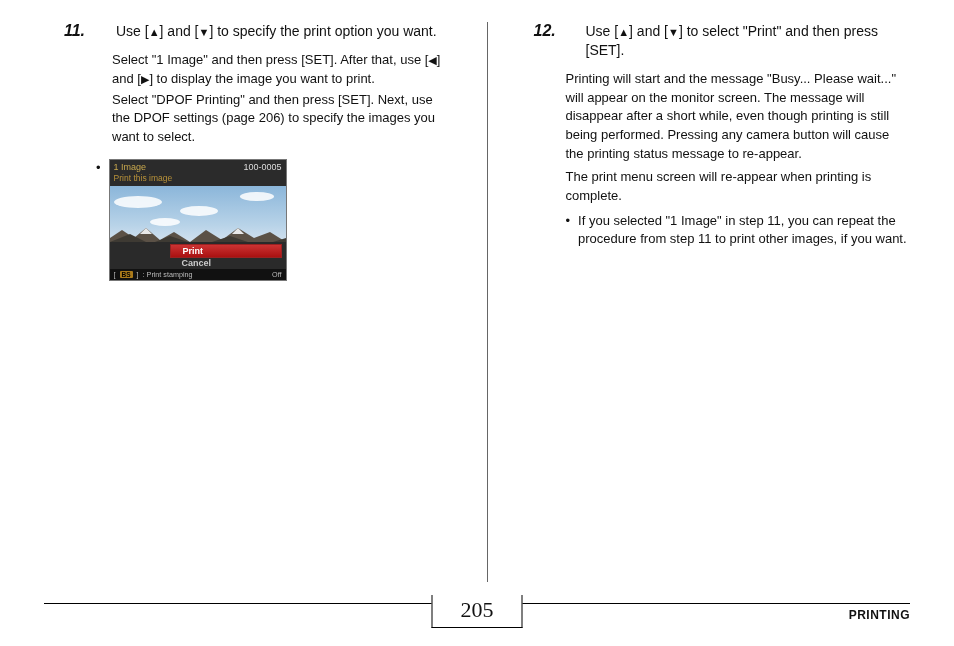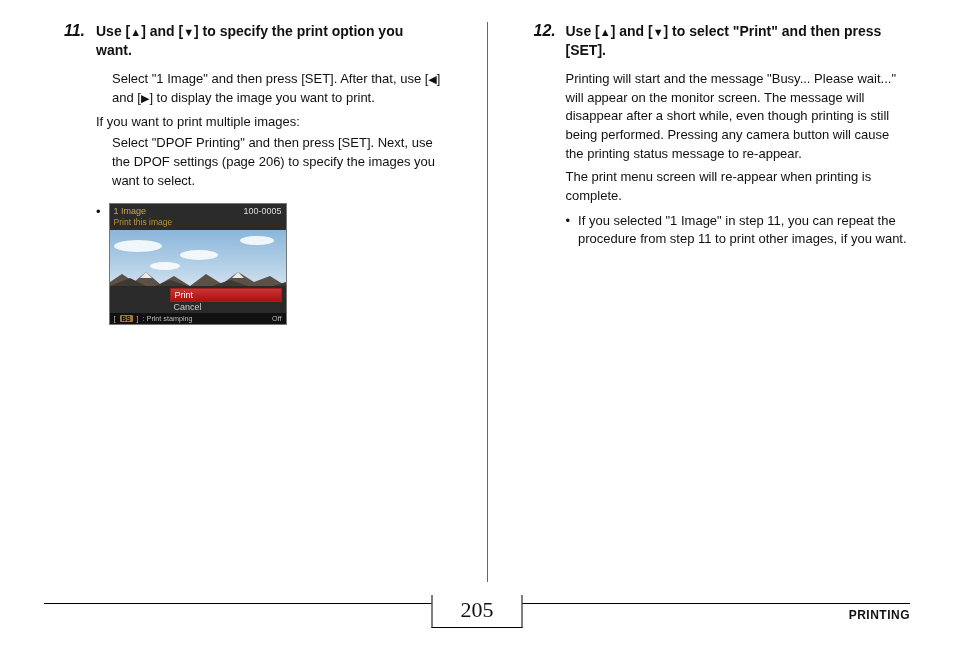--- a/index.html
+++ b/index.html
@@ -39,23 +39,24 @@
     gap: 8px;
     margin-bottom: 10px;
   }
   .step-num {
     font-weight: bold;
     font-style: italic;
     font-size: 16px;
     min-width: 24px;
   }
   .step-head {
-    font-weight: bold;
+    font-weight: normal;
     font-size: 14px;
     line-height: 1.35;
+    margin-left: 20px;
   }
   .step-body {
     font-size: 13px;
     line-height: 1.45;
   }
   .indent1 { margin-left: 32px; margin-top: 4px; }
   .indent2 { margin-left: 48px; margin-top: 2px; }
   .bullet-row {
     display: flex;
     gap: 8px;
@@ -131,21 +132,22 @@
     position: absolute;
     left:0; right:0; bottom:0;
     height: 38px;
     background: #2a2a2a;
     font-size: 9px;
     color: #ddd;
   }
   .lcd .menu .item {
     position: absolute;
     left: 60px; right: 4px;
-    padding: 1px 4px;
+    padding: 1px 12px;
+    font-weight: bold;
   }
   .lcd .menu .print {
     top: 2px;
     background: linear-gradient(#c33, #a11);
     color: #fff;
     border: 1px solid #922;
   }
   .lcd .menu .cancel {
     top: 15px;
     color: #ccc;
@@ -227,21 +229,20 @@
           <div class="step-head">
             <span>Use [</span><span class="triangle">▲</span><span>] and [</span><span class="triangle">▼</span><span>] to specify the print option you want.</span>
           </div>
         </div>
       </div>
 
       <div class="step-body indent2">
         <span>Select "1 Image" and then press [SET]. After that, use [</span><span class="triangle">◀</span><span>] and [</span><span class="triangle">▶</span><span>] to display the image you want to print.</span>
       </div>
 
-      <div class="step-body indent1" style="margin-top:6px">If you want to print multiple images:</div>
       <div class="step-body indent2">Select "DPOF Printing" and then press [SET]. Next, use the DPOF settings (page 206) to specify the images you want to select.</div>
 
       <div class="bullet-row">
         <div class="bullet-dot">•</div>
 
         <div class="lcd">
           <div class="topbar">
             <div>1 Image</div>
             <div class="line2">Print this image</div>
             <div class="right">100-0005</div>

